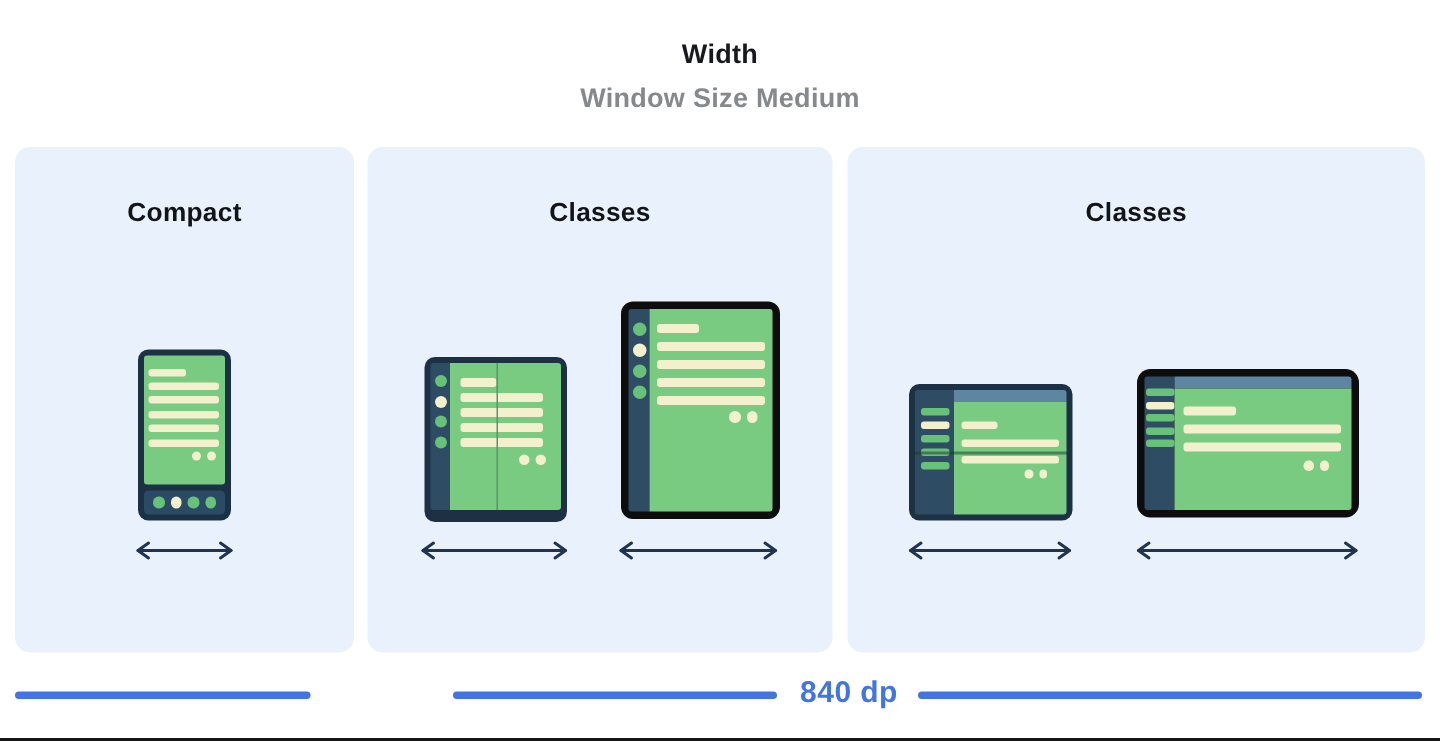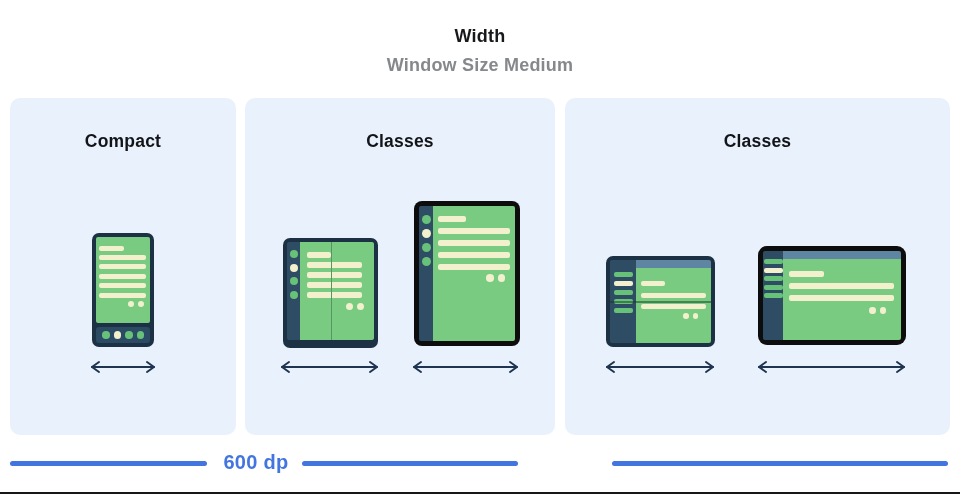--- a/index.html
+++ b/index.html
@@ -258,18 +258,18 @@
           <g fill="none" stroke="var(--arrow-navy)" stroke-width="2" stroke-linecap="round" stroke-linejoin="round">
             <line x1="4" y1="8" x2="149" y2="8"></line>
             <path d="M11 3 L4 8 L11 13"></path>
             <path d="M142 3 L149 8 L142 13"></path>
           </g>
         </svg>
     </div>
   </div>
 
   <div class="bp-seg" style="left:10px;width:197px"></div>
-  <div class="bp-label" style="left:208px">600 dp</div>
   <div class="bp-seg" style="left:302px;width:216px"></div>
+  <div class="bp-label" style="left:518px">840 dp</div>
   <div class="bp-seg" style="left:612px;width:336px"></div>
 
   <div class="bottom-border"></div>
 </div>
 
 </body></html>

